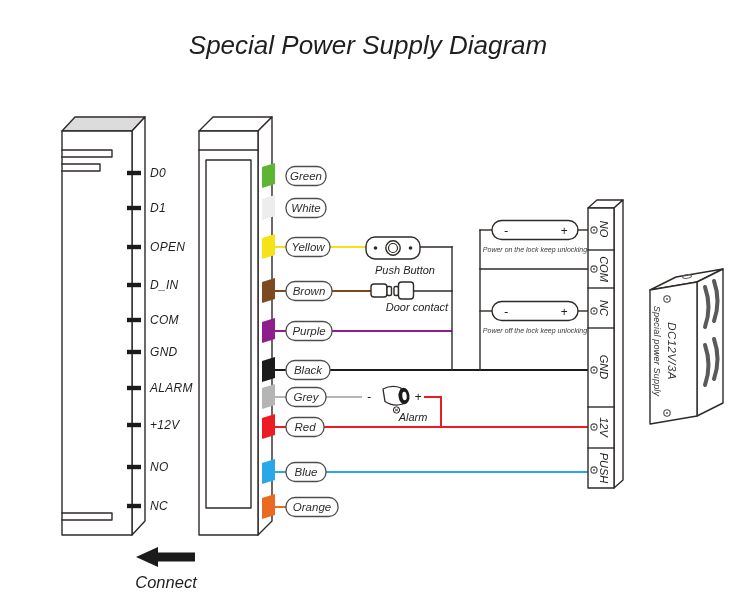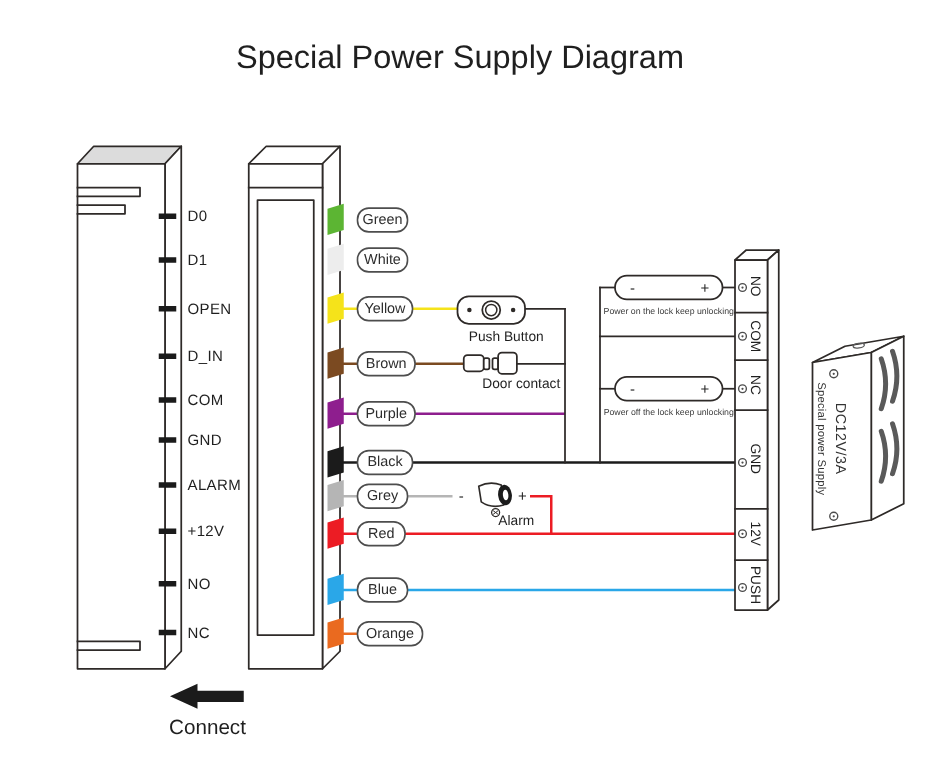--- a/index.html
+++ b/index.html
@@ -1,16 +1,16 @@
 <!DOCTYPE html>
 <html><head>
 <meta charset="utf-8">
 <style>
   html,body { margin:0; padding:0; background:#ffffff; }
-  .canvas { width:750px; height:610px; position:relative; background:#ffffff; overflow:hidden; }
+  .canvas { width:750px; height:610px; position:relative; background:#ffffff; overflow:hidden;font-style:italic; }
   svg { display:block; }
   svg text { font-family:"Liberation Sans", sans-serif; fill:#1f1f1f; }
   .face  { fill:#ffffff; stroke:#2e2a28; stroke-width:1.4; stroke-linejoin:round; }
   .face-grey { fill:#dcdcdc; stroke:#2e2a28; stroke-width:1.4; stroke-linejoin:round; }
   .ln    { fill:none; stroke:#2e2a28; stroke-width:1.4; stroke-linejoin:round; stroke-linecap:square; }
   .wire  { fill:none; stroke-width:2; stroke-linecap:butt; }
   .tick  { fill:#1b1b1b; }
   .pill  { fill:#ffffff; stroke:#4d4d4d; stroke-width:1.3; }
   .term-lbl  { font-size:12px; letter-spacing:.3px; }
   .pill-lbl  { font-size:11.5px; fill:#2d2d2d; }

